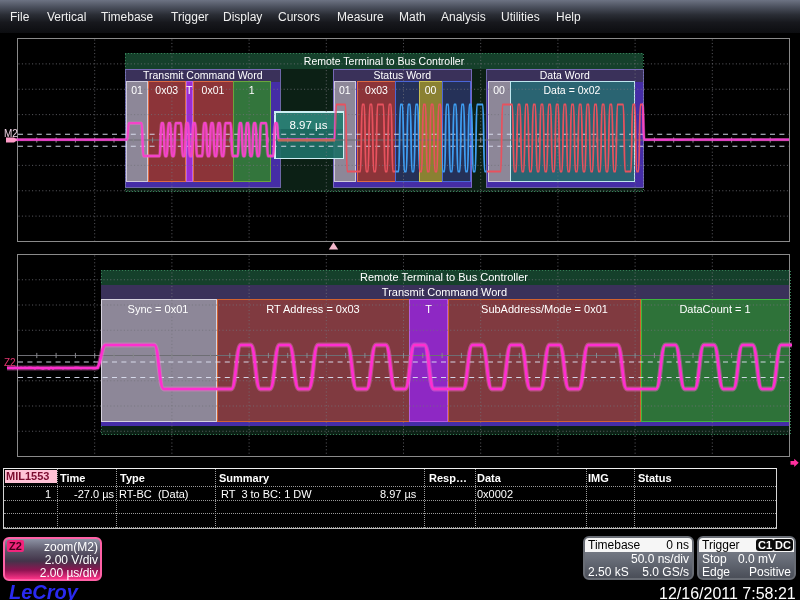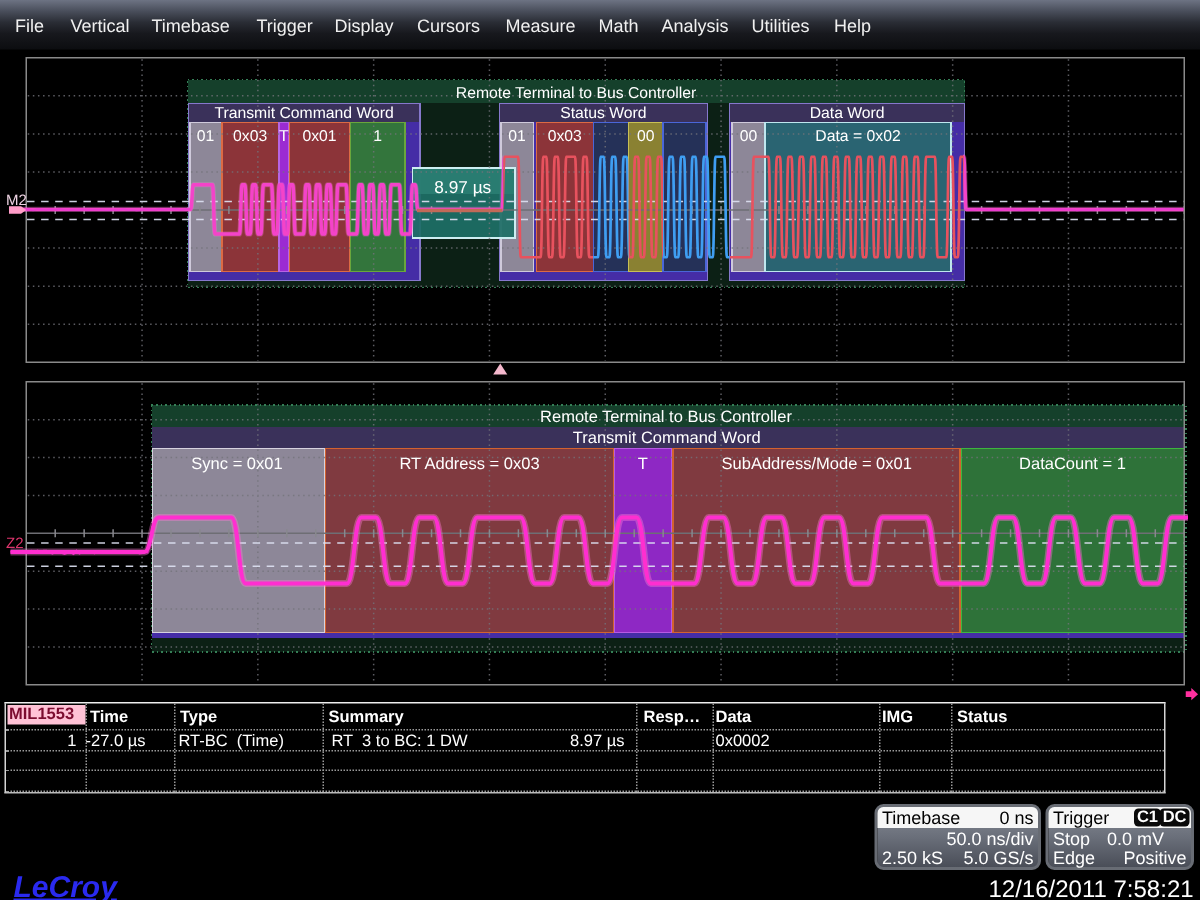--- a/index.html
+++ b/index.html
@@ -166,26 +166,34 @@
 <div class="rs" style="top:57.5px"></div>
 <span style="left:1px;top:1px;width:51px;height:13px;background:#ffc2d6;color:#7c0c30;font-weight:bold;padding-left:1px">MIL1553</span>
 <span class="hd" style="left:56px">Time</span>
 <span class="hd" style="left:116px">Type</span>
 <span class="hd" style="left:215px">Summary</span>
 <span class="hd" style="left:425px">Resp…</span>
 <span class="hd" style="left:473px">Data</span>
 <span class="hd" style="left:584px">IMG</span>
 <span class="hd" style="left:634px">Status</span>
 <span class="r1" style="left:0;width:47px;text-align:right">1</span>
-<span class="r1" style="left:53px;width:57px;text-align:left">-27.0 µs</span>
-<span class="r1" style="left:115px">RT-BC  (Time)</span>
+<span class="r1" style="left:53px;width:57px;text-align:right">-27.0 µs</span>
+<span class="r1" style="left:115px">RT-BC  (Data)</span>
 <span class="r1" style="left:217px">RT  3 to BC: 1 DW</span>
 <span class="r1" style="left:376px;width:89px;">8.97 µs</span>
 <span class="r1" style="left:473px">0x0002</span>
 </div>
+<div class="box" style="left:3px;top:537px;width:95px;height:40px;
+ border:2px solid #ff61a6;
+ background:linear-gradient(180deg,#8d92a4 0%,#5a5668 30%,#43344a 55%,#8f1352 78%,#fb3387 100%);">
+<span class="badge" style="left:2px;top:1px;background:#f2247c;color:#42001a">Z2</span>
+<span style="right:2px;top:1px">zoom(M2)</span>
+<span style="right:2px;top:14px">2.00 V/div</span>
+<span style="right:2px;top:27px">2.00 µs/div</span>
+    </div>
 <div class="box" style="left:583px;top:536px;width:107px;height:40px;
  border:2px solid #686c74;
  background:linear-gradient(180deg,#878c96 0%,#6a6f7a 50%,#4a4e58 100%);">
 <div style="position:absolute;left:0;top:0;right:0;height:14px;background:#f6f6f6;border-radius:4px 4px 0 0;"></div>
 <span style="left:3px;top:0;color:#000">Timebase</span>
 <span style="right:3px;top:0;color:#000">0 ns</span>
 <span style="right:3px;top:14px">50.0 ns/div</span>
 <span style="left:3px;top:27px">2.50 kS</span>
 <span style="right:3px;top:27px">5.0 GS/s</span>
     </div>

